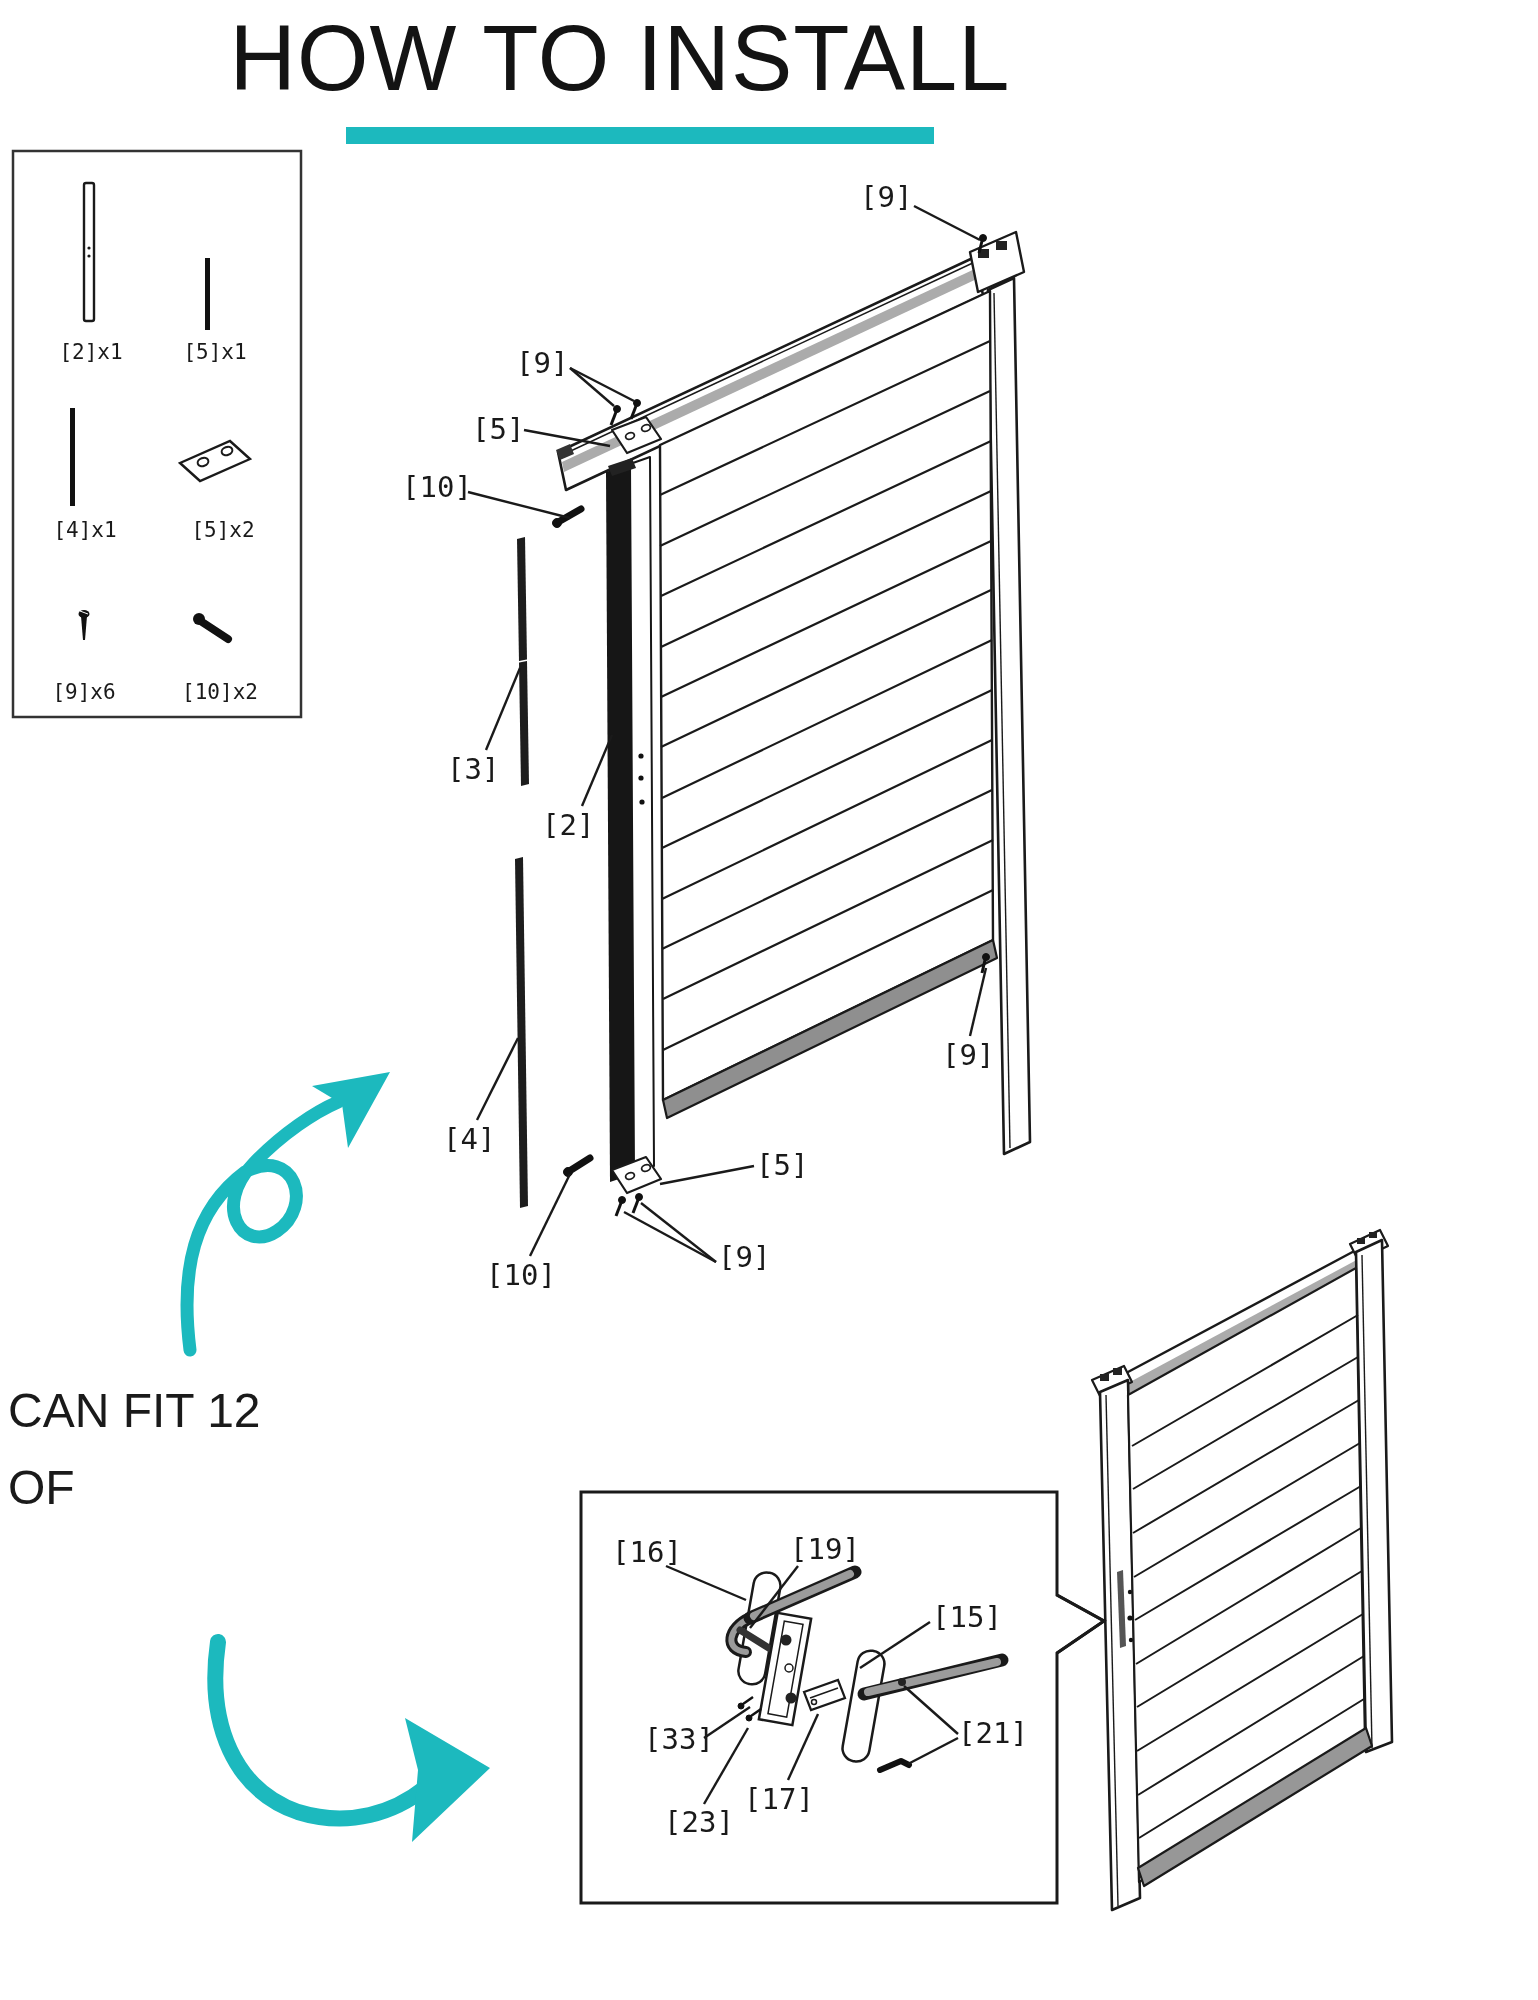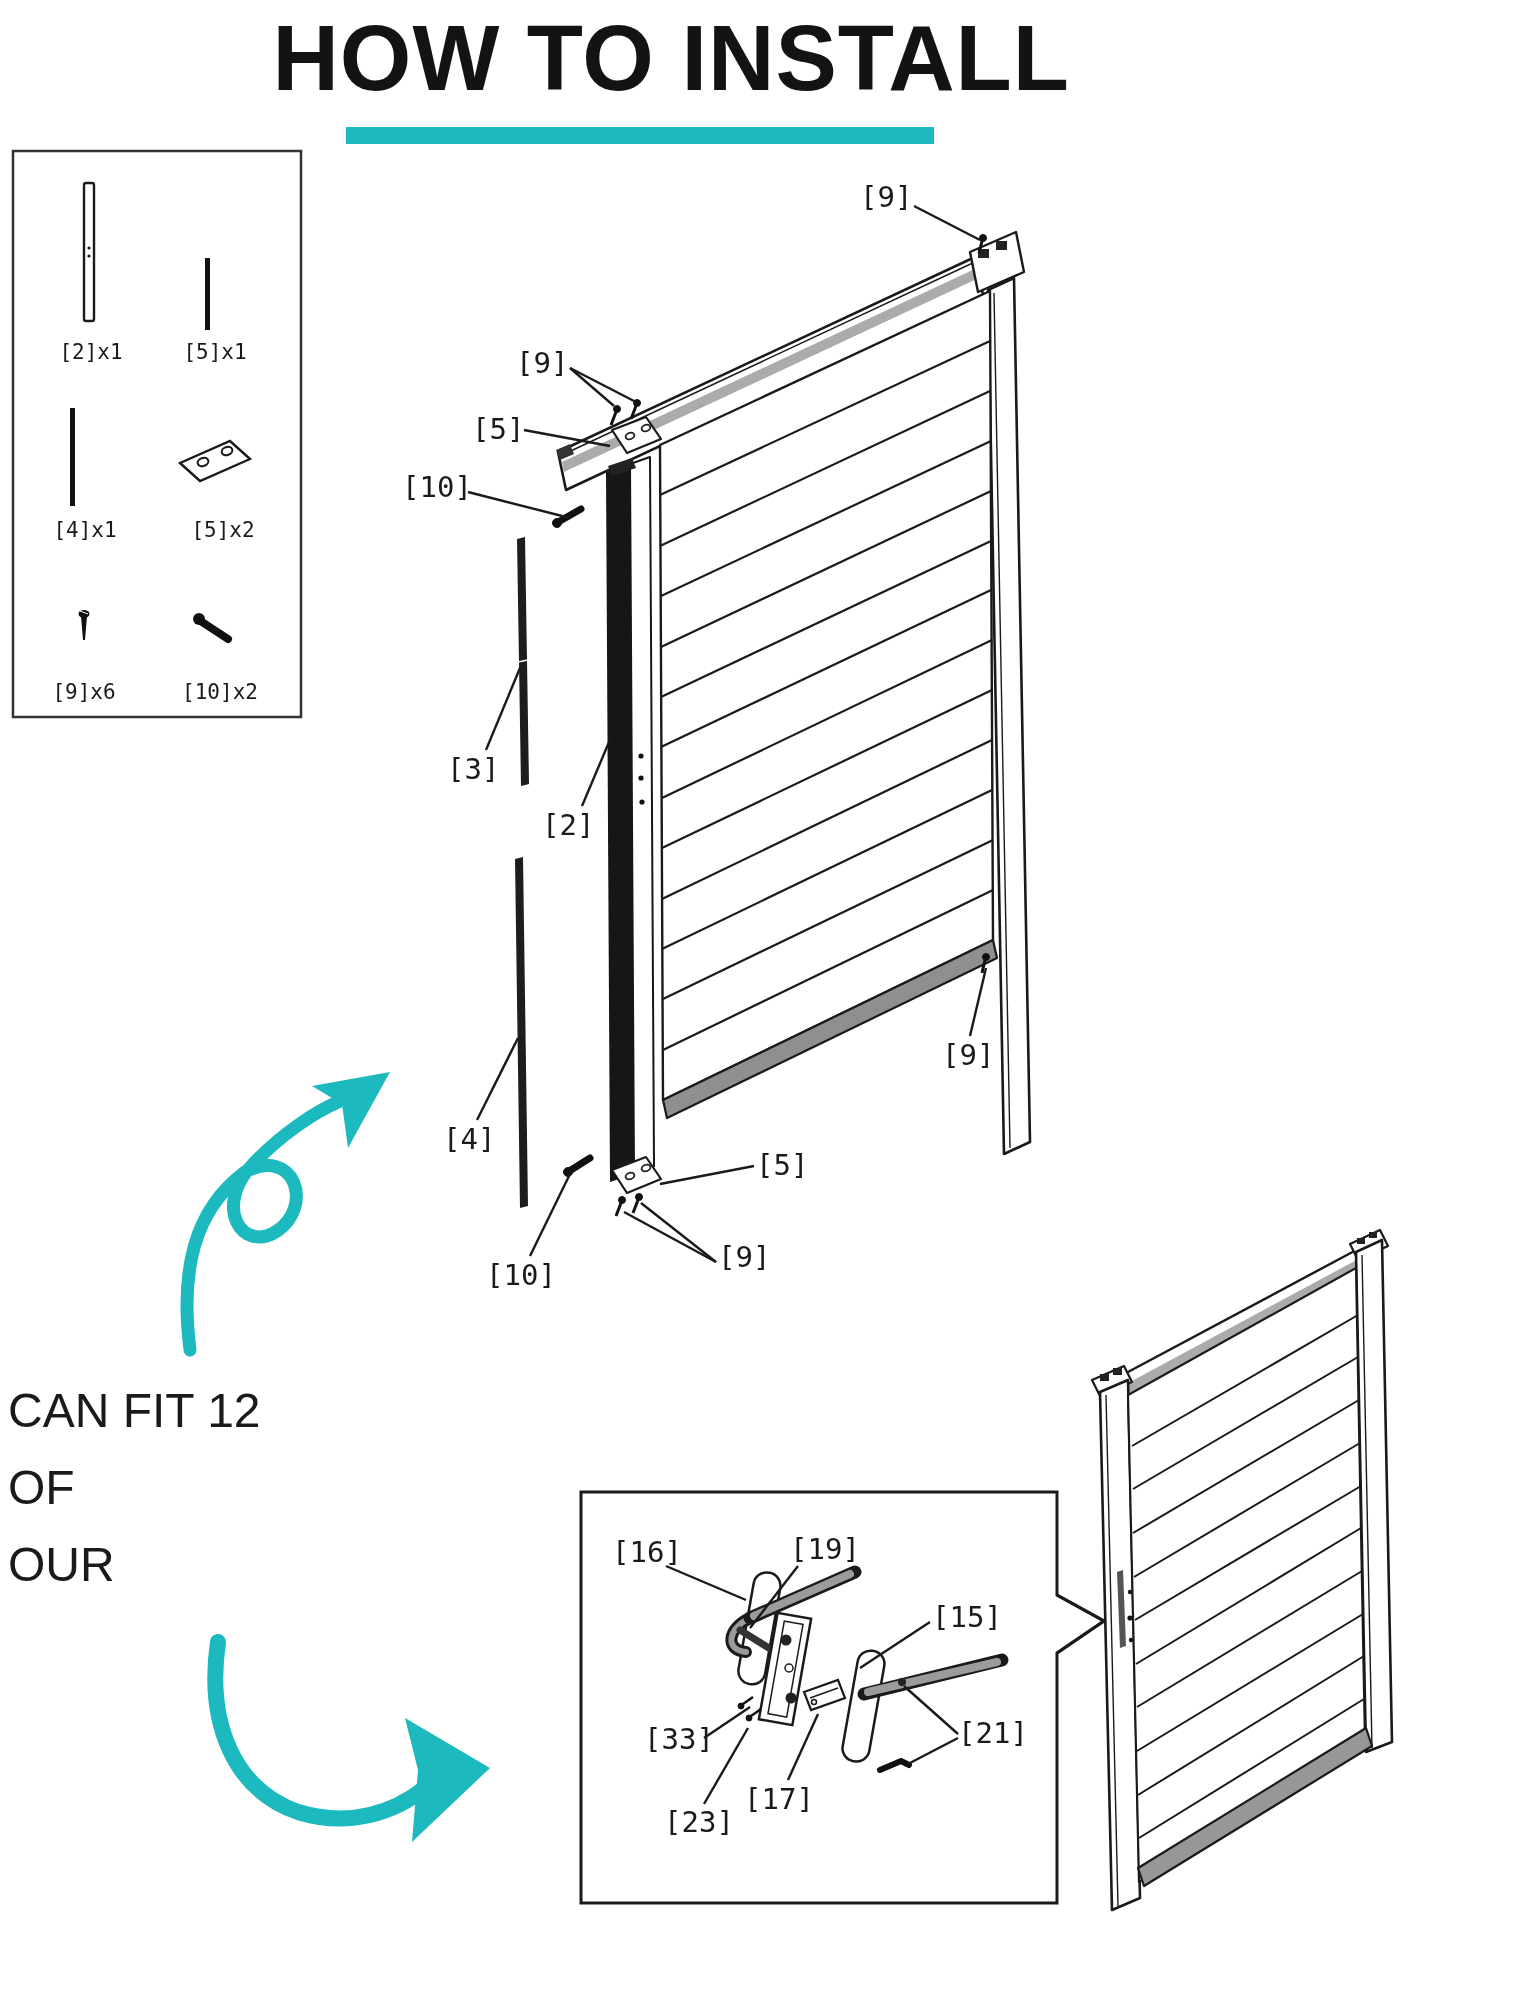--- a/index.html
+++ b/index.html
@@ -1,19 +1,19 @@
 <!DOCTYPE html>
 <html><head>
 <meta charset="utf-8">
 <style>
   html,body{margin:0;padding:0;background:#fff;}
   #page{position:relative;width:1538px;height:2000px;background:#ffffff;overflow:hidden;
         font-family:"Liberation Sans",sans-serif;color:#161616;}
-  #page-title{position:absolute;left:170px;top:6px;width:900px;text-align:right;
-        font-size:92px;font-weight:700;letter-spacing:1px;color:#131313;white-space:nowrap;}
+  #page-title{position:absolute;left:170px;top:6px;width:900px;text-align:center;
+        font-size:92px;font-weight:400;letter-spacing:1px;color:#131313;white-space:nowrap;}
   #title-bar{position:absolute;left:346px;top:127px;width:588px;height:17px;}
   #diagram-svg{position:absolute;left:0;top:0;}
   .lbl{position:absolute;font-family:"DejaVu Sans Mono","Liberation Mono",monospace;
         font-size:29px;color:#1a1a1a;white-space:nowrap;}
   .legend-lbl{position:absolute;font-family:"DejaVu Sans Mono","Liberation Mono",monospace;
         font-size:21px;color:#1a1a1a;text-align:center;}
   #note-text{position:absolute;left:8px;top:1372px;width:330px;
         font-size:48px;font-weight:300;line-height:77px;color:#1a1a1a;}
 </style>
 </head>
@@ -285,16 +285,15 @@
   <div class="lbl" style="left:612px;top:1535px">[16]</div>
   <div class="lbl" style="left:790px;top:1532px">[19]</div>
   <div class="lbl" style="left:932px;top:1600px">[15]</div>
   <div class="lbl" style="left:644px;top:1722px">[33]</div>
   <div class="lbl" style="left:958px;top:1716px">[21]</div>
   <div class="lbl" style="left:744px;top:1782px">[17]</div>
   <div class="lbl" style="left:664px;top:1805px">[23]</div>
 
   <div id="note-text">
     <div>CAN FIT 12 OF</div>
-    <div>OUR</div>
   </div>
 
 </div>
 
 </body></html>

